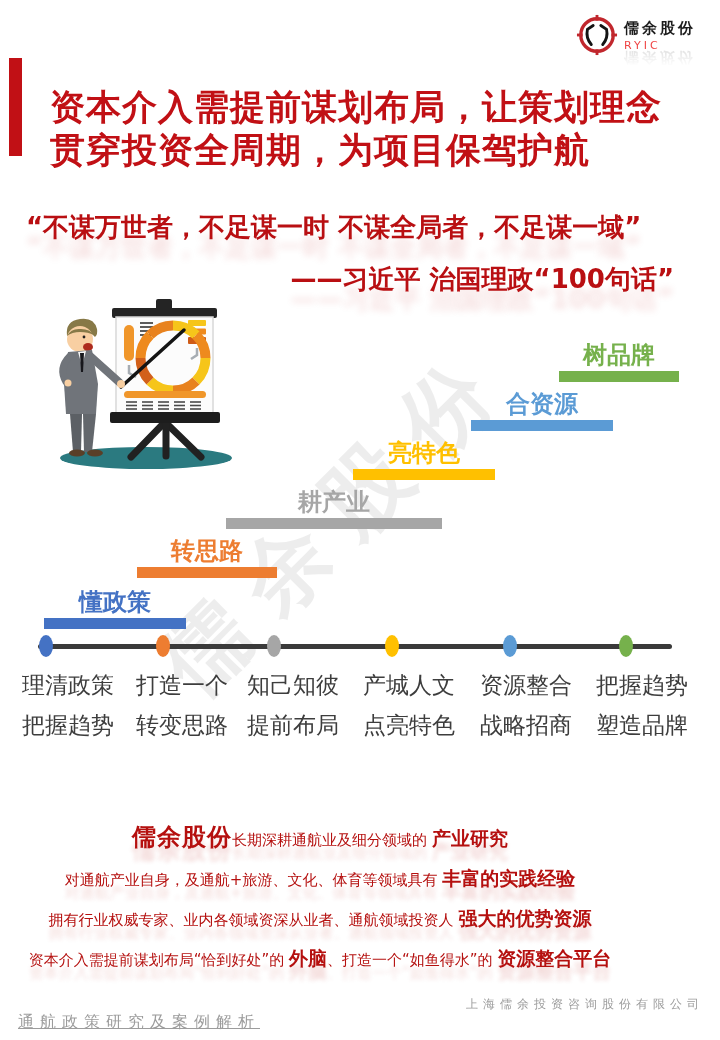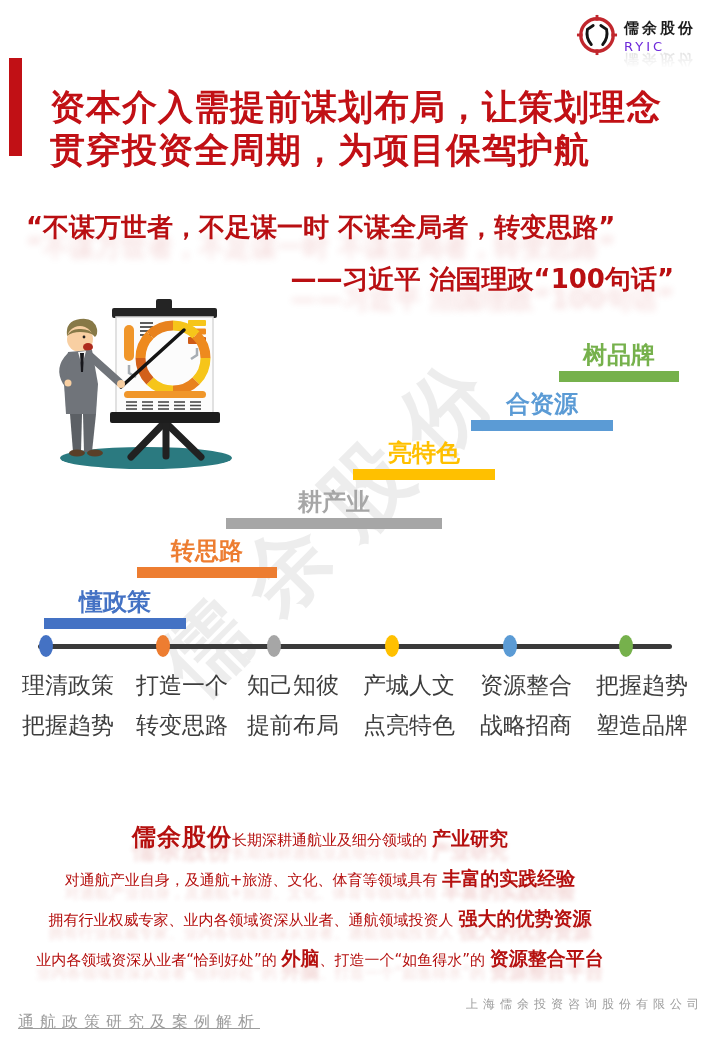--- a/index.html
+++ b/index.html
@@ -4,21 +4,21 @@
 <style>
   html,body{margin:0;padding:0;background:#fff;}
   .stage{
     position:relative;width:720px;height:1040px;background:#fff;overflow:hidden;
     font-family:"DejaVu Sans","Liberation Sans",sans-serif;
   }
   
   .logo{position:absolute;left:576px;top:14px;display:flex;align-items:flex-start;gap:6px;}
   .logo-texts{display:flex;flex-direction:column;line-height:1.05;padding-top:7px;}
   .logo-cn{font-size:15px;font-weight:700;letter-spacing:3px;color:#1c1c1c;}
-  .logo-en{font-size:13px;letter-spacing:3px;color:#6d28d9;margin-top:3px;}
+  .logo-en{font-size:11px;letter-spacing:3px;color:#ef4444;margin-top:3px;}
   .logo-reflect{transform:scaleY(-1);opacity:.2;margin-top:-2px;
     -webkit-mask-image:linear-gradient(to top,rgba(0,0,0,.7),transparent 75%);
     mask-image:linear-gradient(to top,rgba(0,0,0,.7),transparent 75%);}
   
   .title-bar{position:absolute;left:9px;top:58px;width:13px;height:98px;background:var(--title-red,#C11015);}
   .slide-title{position:absolute;left:32px;top:68px;width:670px;
     font-size:35px;font-weight:800;line-height:43px;letter-spacing:1px;color:var(--title-red,#C11015);}
   
   .quote{position:absolute;left:26px;top:212px;width:650px;color:var(--quote-red,#B90F12);
     font-weight:800;font-size:26px;line-height:30px;
@@ -81,21 +81,21 @@
     </div>
   </div>
 
   <div class="title-bar"></div>
   <h1 class="slide-title" style="margin:18px;">
     <span>资本介入需提前谋划布局，让策划理念</span><br>
     <span>贯穿投资全周期，为项目保驾护航</span>
   </h1>
 
   <div class="quote">
-    <div>“不谋万世者，不足谋一时  不谋全局者，转变思路”</div>
+    <div>“不谋万世者，不足谋一时  不谋全局者，不足谋一域”</div>
     <div class="quote-l2">——习近平 治国理政“100句话”</div>
   </div>
 
   <div class="watermark">儒余股份</div>
 
   <svg class="illus" viewBox="0 0 210 180">
     <ellipse cx="118" cy="166" rx="86" ry="11" fill="#2B7A80"></ellipse>
     <g stroke="#212121" stroke-width="7" stroke-linecap="round">
       <line x1="137" y1="130" x2="103" y2="165"></line>
       <line x1="137" y1="130" x2="173" y2="165"></line>
@@ -214,19 +214,19 @@
       <div class="tl-col" style="left: 642px;">
         <div>把握趋势</div>
         <div class="row2">塑造品牌</div>
       </div>
     </div>
 
   <div class="summary" id="summary">
       <p><span class="seg-xl">儒余股份</span><span class="seg-n">长期深耕通航业及细分领域的 </span><span class="seg-b">产业研究</span></p>
       <p><span class="seg-n">对通航产业自身，及通航+旅游、文化、体育等领域具有 </span><span class="seg-b">丰富的实践经验</span></p>
       <p><span class="seg-n">拥有行业权威专家、业内各领域资深从业者、通航领域投资人 </span><span class="seg-b">强大的优势资源</span></p>
-      <p><span class="seg-n">业内各领域资深从业者“恰到好处”的 </span><span class="seg-b">外脑</span><span class="seg-n">、打造一个“如鱼得水”的 </span><span class="seg-b">资源整合平台</span></p>
+      <p><span class="seg-n">资本介入需提前谋划布局“恰到好处”的 </span><span class="seg-b">外脑</span><span class="seg-n">、打造一个“如鱼得水”的 </span><span class="seg-b">资源整合平台</span></p>
     </div>
 
   <div class="footer-left">通航政策研究及案例解析</div>
   <div class="footer-right">上海儒余投资咨询股份有限公司</div>
 
 </div>
 
 </body></html>

